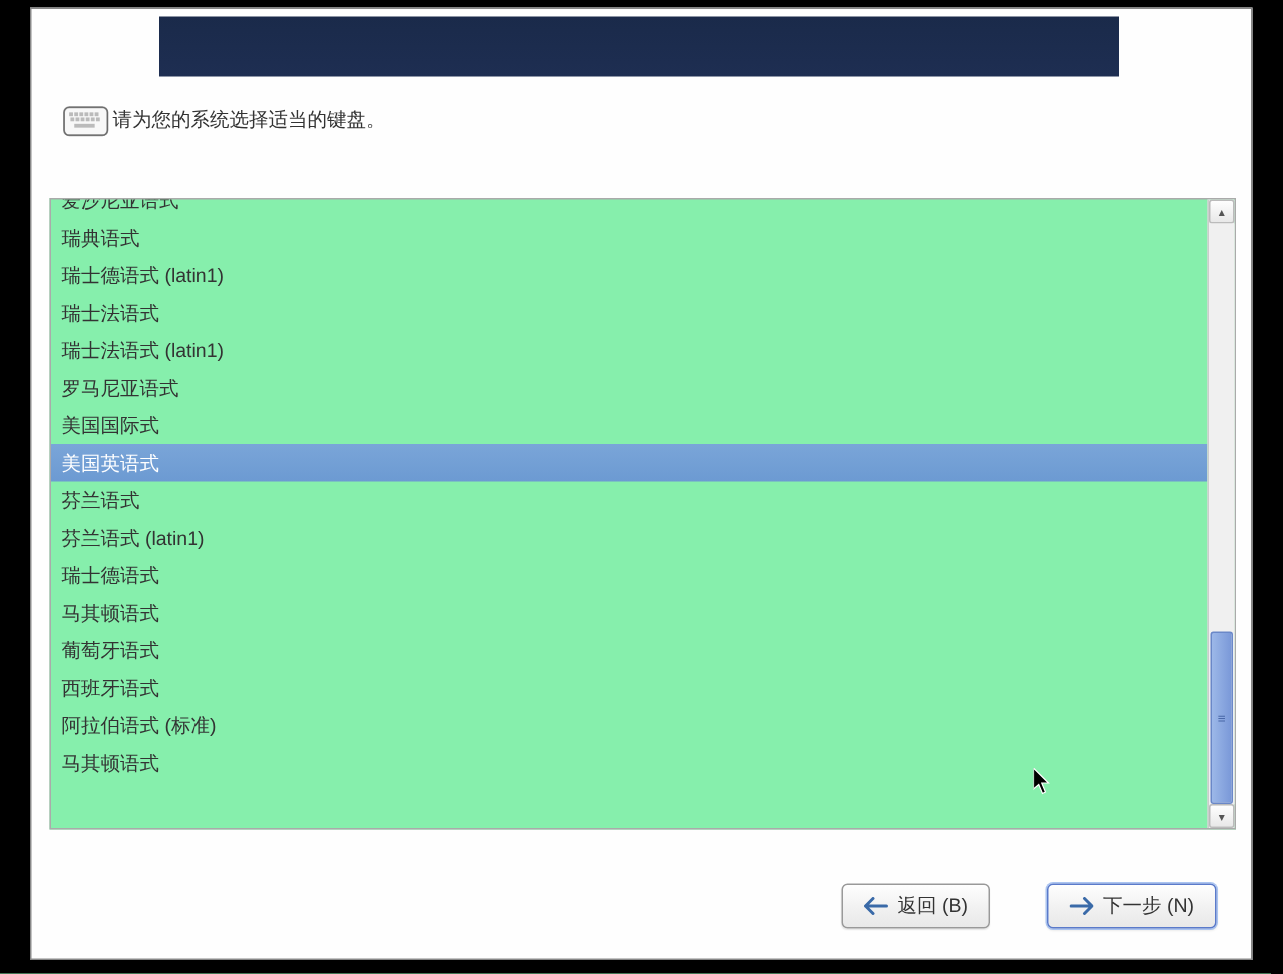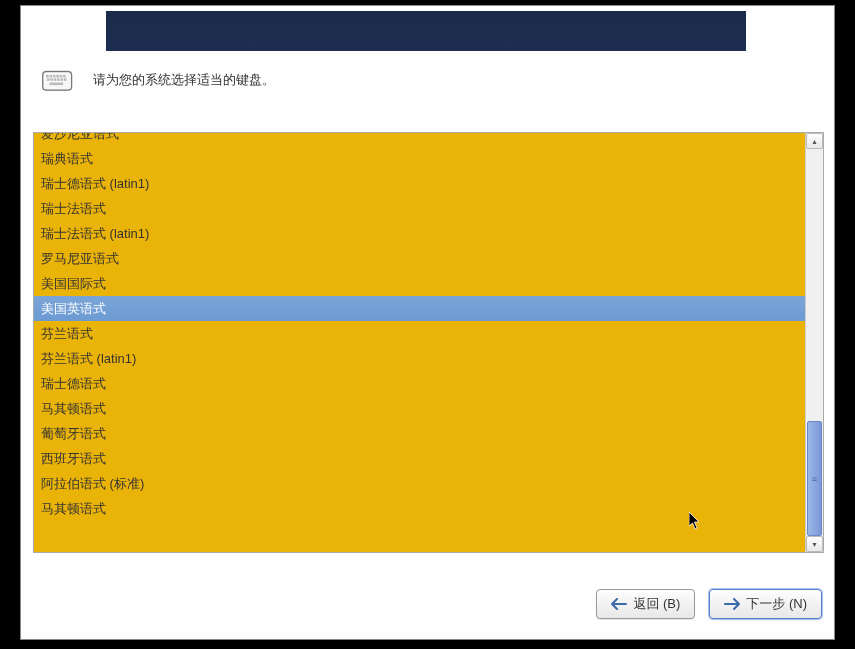--- a/index.html
+++ b/index.html
@@ -31,21 +31,21 @@
       width: 640px;
       height: 40px;
       background: linear-gradient(to bottom, #1a2a4a 0%, #1e2e52 100%);
     }
     .instruction-area {
       position: absolute;
       left: 20px;
       top: 60px;
       display: flex;
       align-items: center;
-      gap: 18px;
+      gap: 0;
     }
     .keyboard-icon {
       width: 34px;
       height: 28px;
       display: inline-block;
       position: relative;
     }
     .keyboard-icon svg {
       width: 100%;
       height: 100%;
@@ -54,21 +54,21 @@
       color: #333;
       font-size: 13px;
     }
     .list-container {
       position: absolute;
       left: 12px;
       top: 126px;
       width: 791px;
       height: 421px;
       border: 1px solid #aaa;
-      background: #eab308;
+      background: #86efac;
       display: flex;
     }
     .list-content {
       flex: 1;
       overflow: hidden;
       position: relative;
     }
     .list-item {
       padding: 4px 7px;
       height: 25px;
@@ -127,23 +127,23 @@
       position: absolute;
       top: 50%;
       left: 50%;
       transform: translate(-50%, -50%);
       color: #4a68a8;
       font-size: 9px;
     }
     .button-bar {
       position: absolute;
       bottom: 20px;
-      right: 12px;
-      display: flex;
-      gap: 14px;
+      right: 23px;
+      display: flex;
+      gap: 38px;
     }
     .btn {
       min-width: 95px;
       height: 30px;
       padding: 0 14px;
       background: linear-gradient(to bottom, #fefefe 0%, #f2f2f2 50%, #e8e8e8 100%);
       border: 1px solid #999;
       border-radius: 4px;
       display: flex;
       align-items: center;

